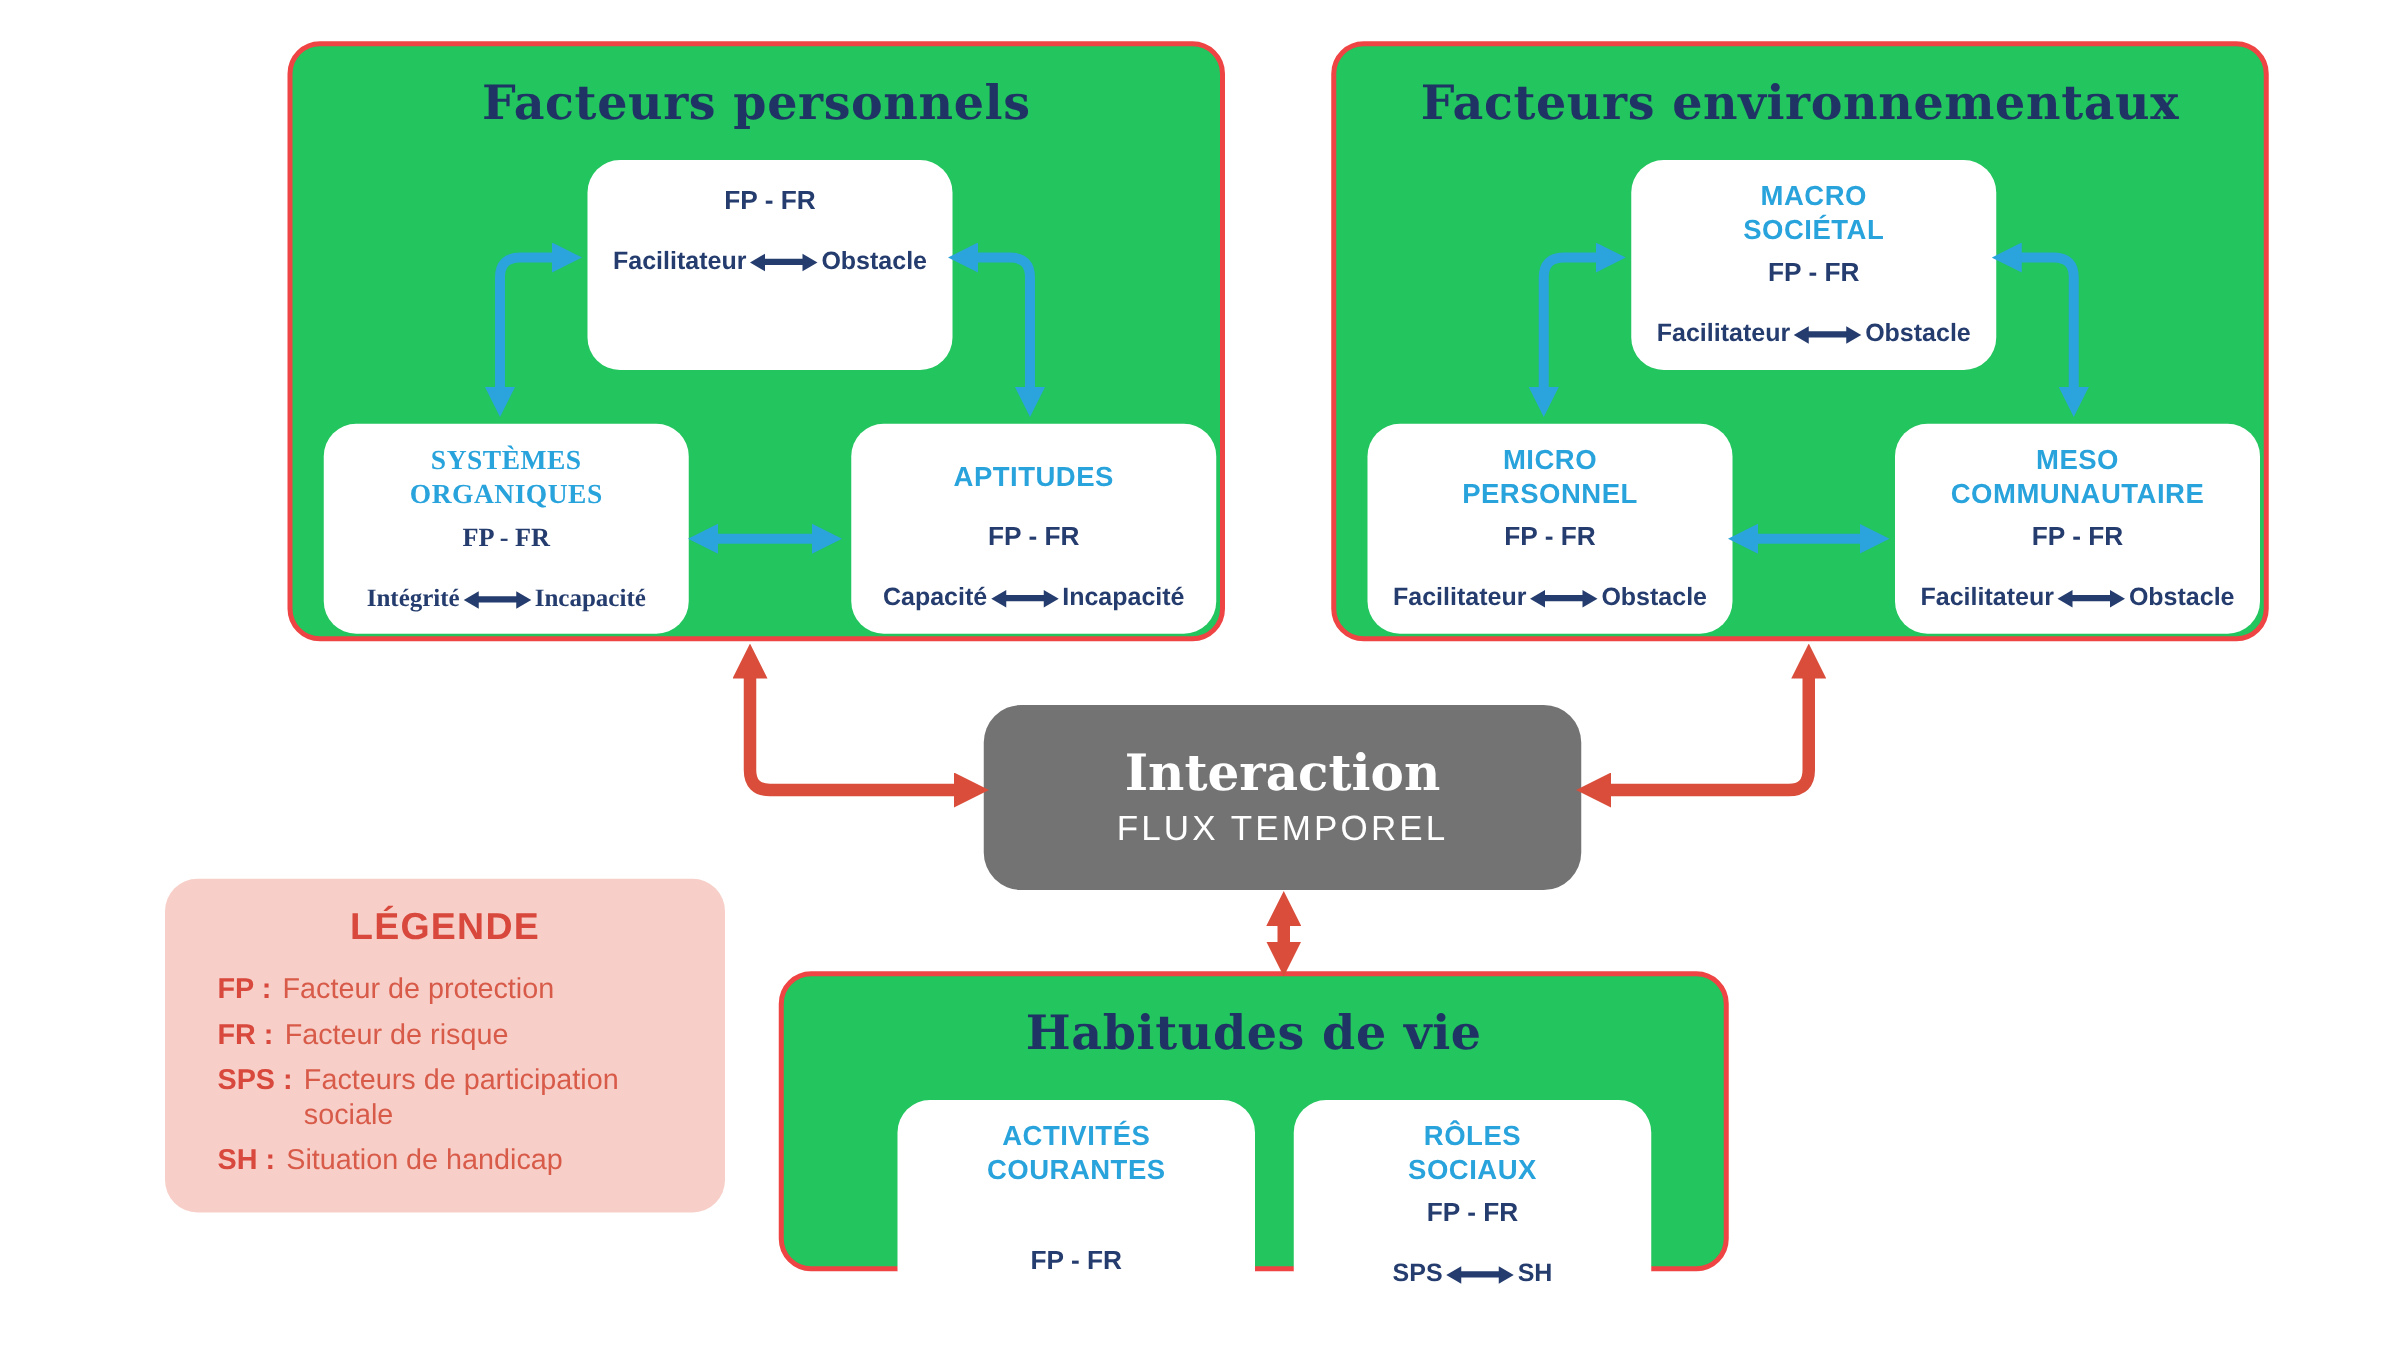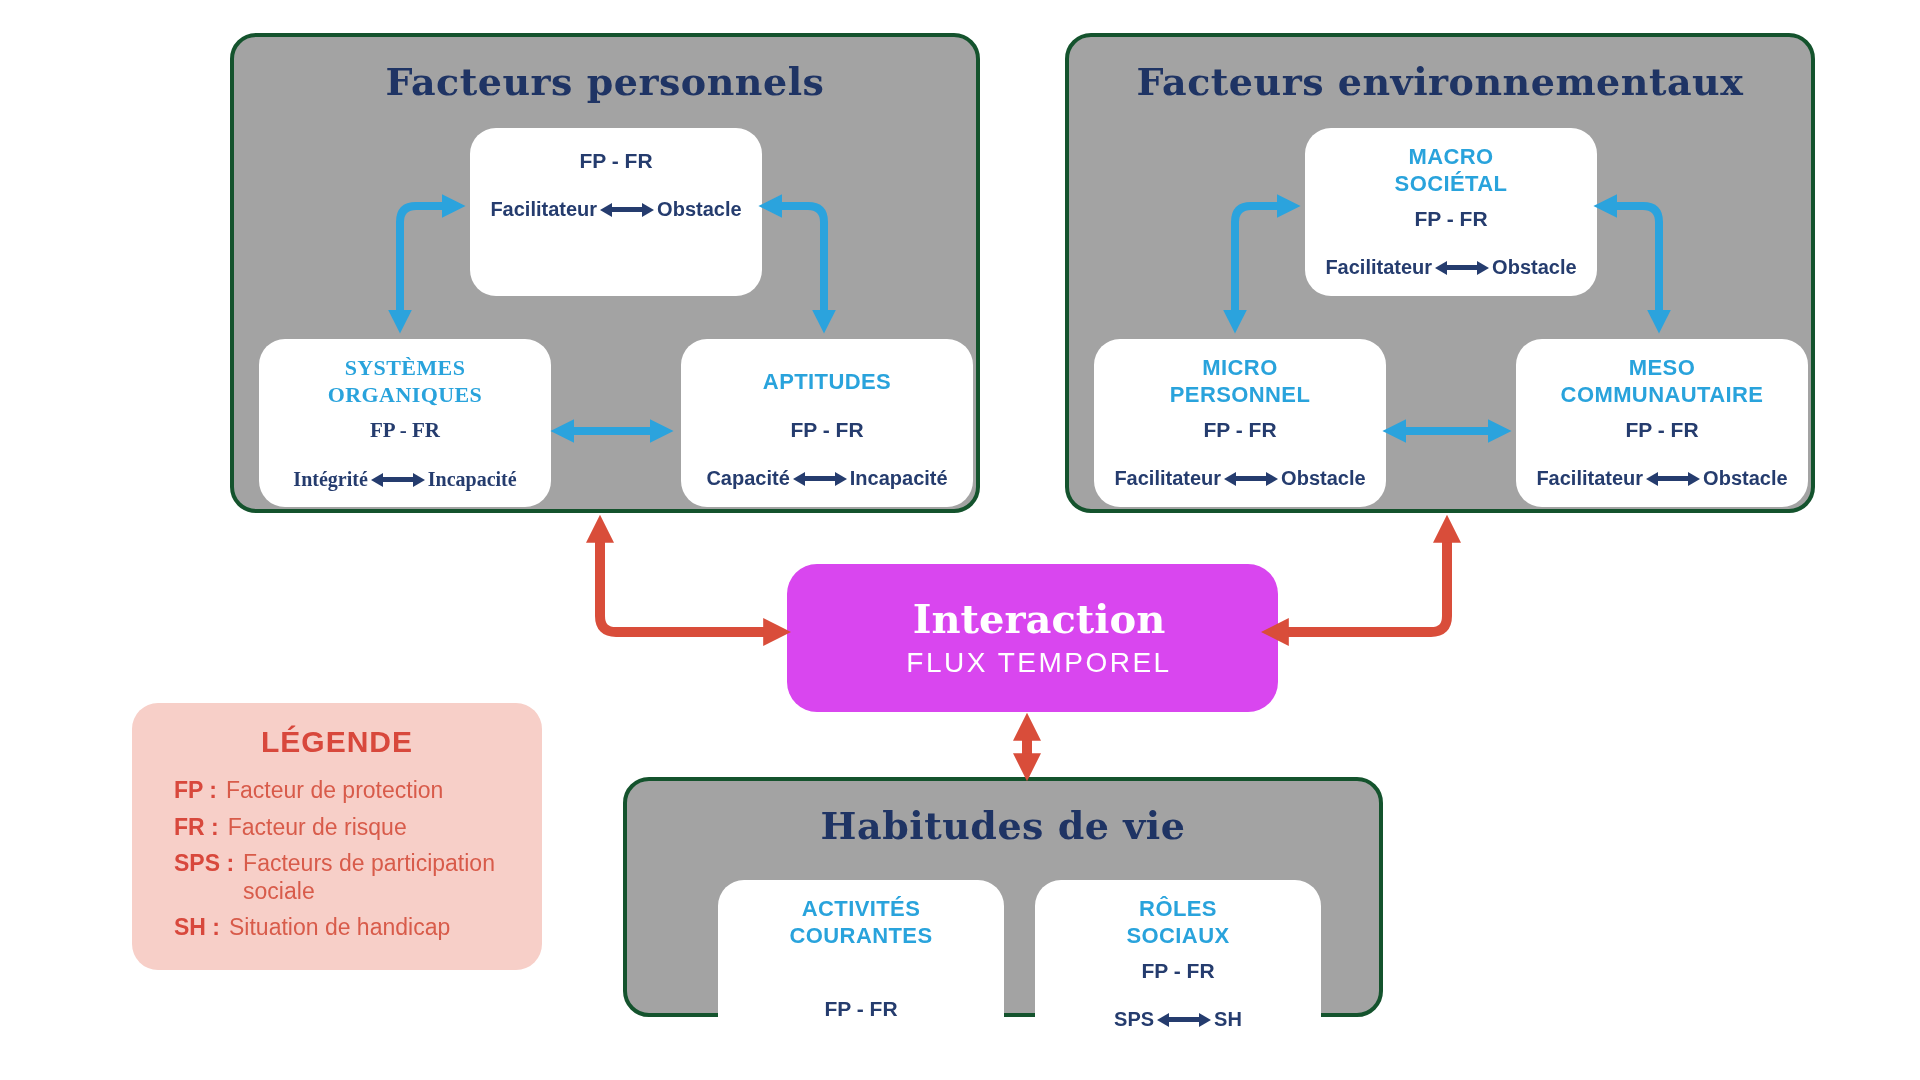--- a/index.html
+++ b/index.html
@@ -2,21 +2,21 @@
 <html><head>
 <meta charset="utf-8">
 <style>
   html,body { margin:0; padding:0; background:#ffffff; }
   .stage {
     position:relative; width:1920px; height:1080px; background:#ffffff;
     font-family:"Liberation Sans", sans-serif; overflow:hidden;
   }
   
   .panel {
-    position:absolute; background:#a3a3a3; border:4px solid #14532d;
+    position:absolute; background:#22c55e; border:4px solid #ef4444;
     border-radius:26px; box-sizing:border-box;
   }
   .panel-title {
     position:absolute; left:0; right:0; top:22px; text-align:center;
     font-family:"DejaVu Serif", serif; font-weight:bold;
     font-size:38px; color:#1f3464; letter-spacing:0.5px;
   }
   
   .wbox {
     position:absolute; background:#ffffff; border-radius:26px;
@@ -40,33 +40,33 @@
   }
   .harrow::before, .harrow::after {
     content:""; position:absolute; top:50%; transform:translateY(-50%);
     border-top:7.5px solid transparent; border-bottom:7.5px solid transparent;
   }
   .harrow::before { left:-11px; border-right:12px solid #253c6e; }
   .harrow::after  { right:-11px; border-left:12px solid #253c6e; }
   
   .interaction {
     position:absolute; left:787px; top:564px; width:478px; height:148px;
-    background:#d946ef; border-radius:30px; display:flex; flex-direction:column;
-    align-items:center; justify-content:center; color:#ffffff;padding-left:13px;
+    background:#737373; border-radius:30px; display:flex; flex-direction:column;
+    align-items:center; justify-content:center; color:#ffffff;
   }
   .interaction-title {
     font-family:"DejaVu Serif", serif; font-weight:bold; font-size:40px;
     line-height:1.1;
   }
   .interaction-subtitle {
     font-size:28px; font-weight:400; letter-spacing:2.5px; margin-top:6px;
   }
   
   .legend {
-    position:absolute; left:132px; top:703px; width:410px; height:267px;
+    position:absolute; left:132px; top:703px; width:448px; height:267px;
     background:#f7cfc8; border-radius:26px; box-sizing:border-box;
     padding:22px 28px 0 42px;
   }
   .legend-title {
     text-align:center; font-size:30px; font-weight:bold; color:#d8483c;
     letter-spacing:1px; margin-bottom:18px; margin-right:14px;
   }
   .legend-entry {
     display:flex; align-items:flex-start; font-size:23px; line-height:1.2;
     margin-bottom:9px; color:#d85b4a;

